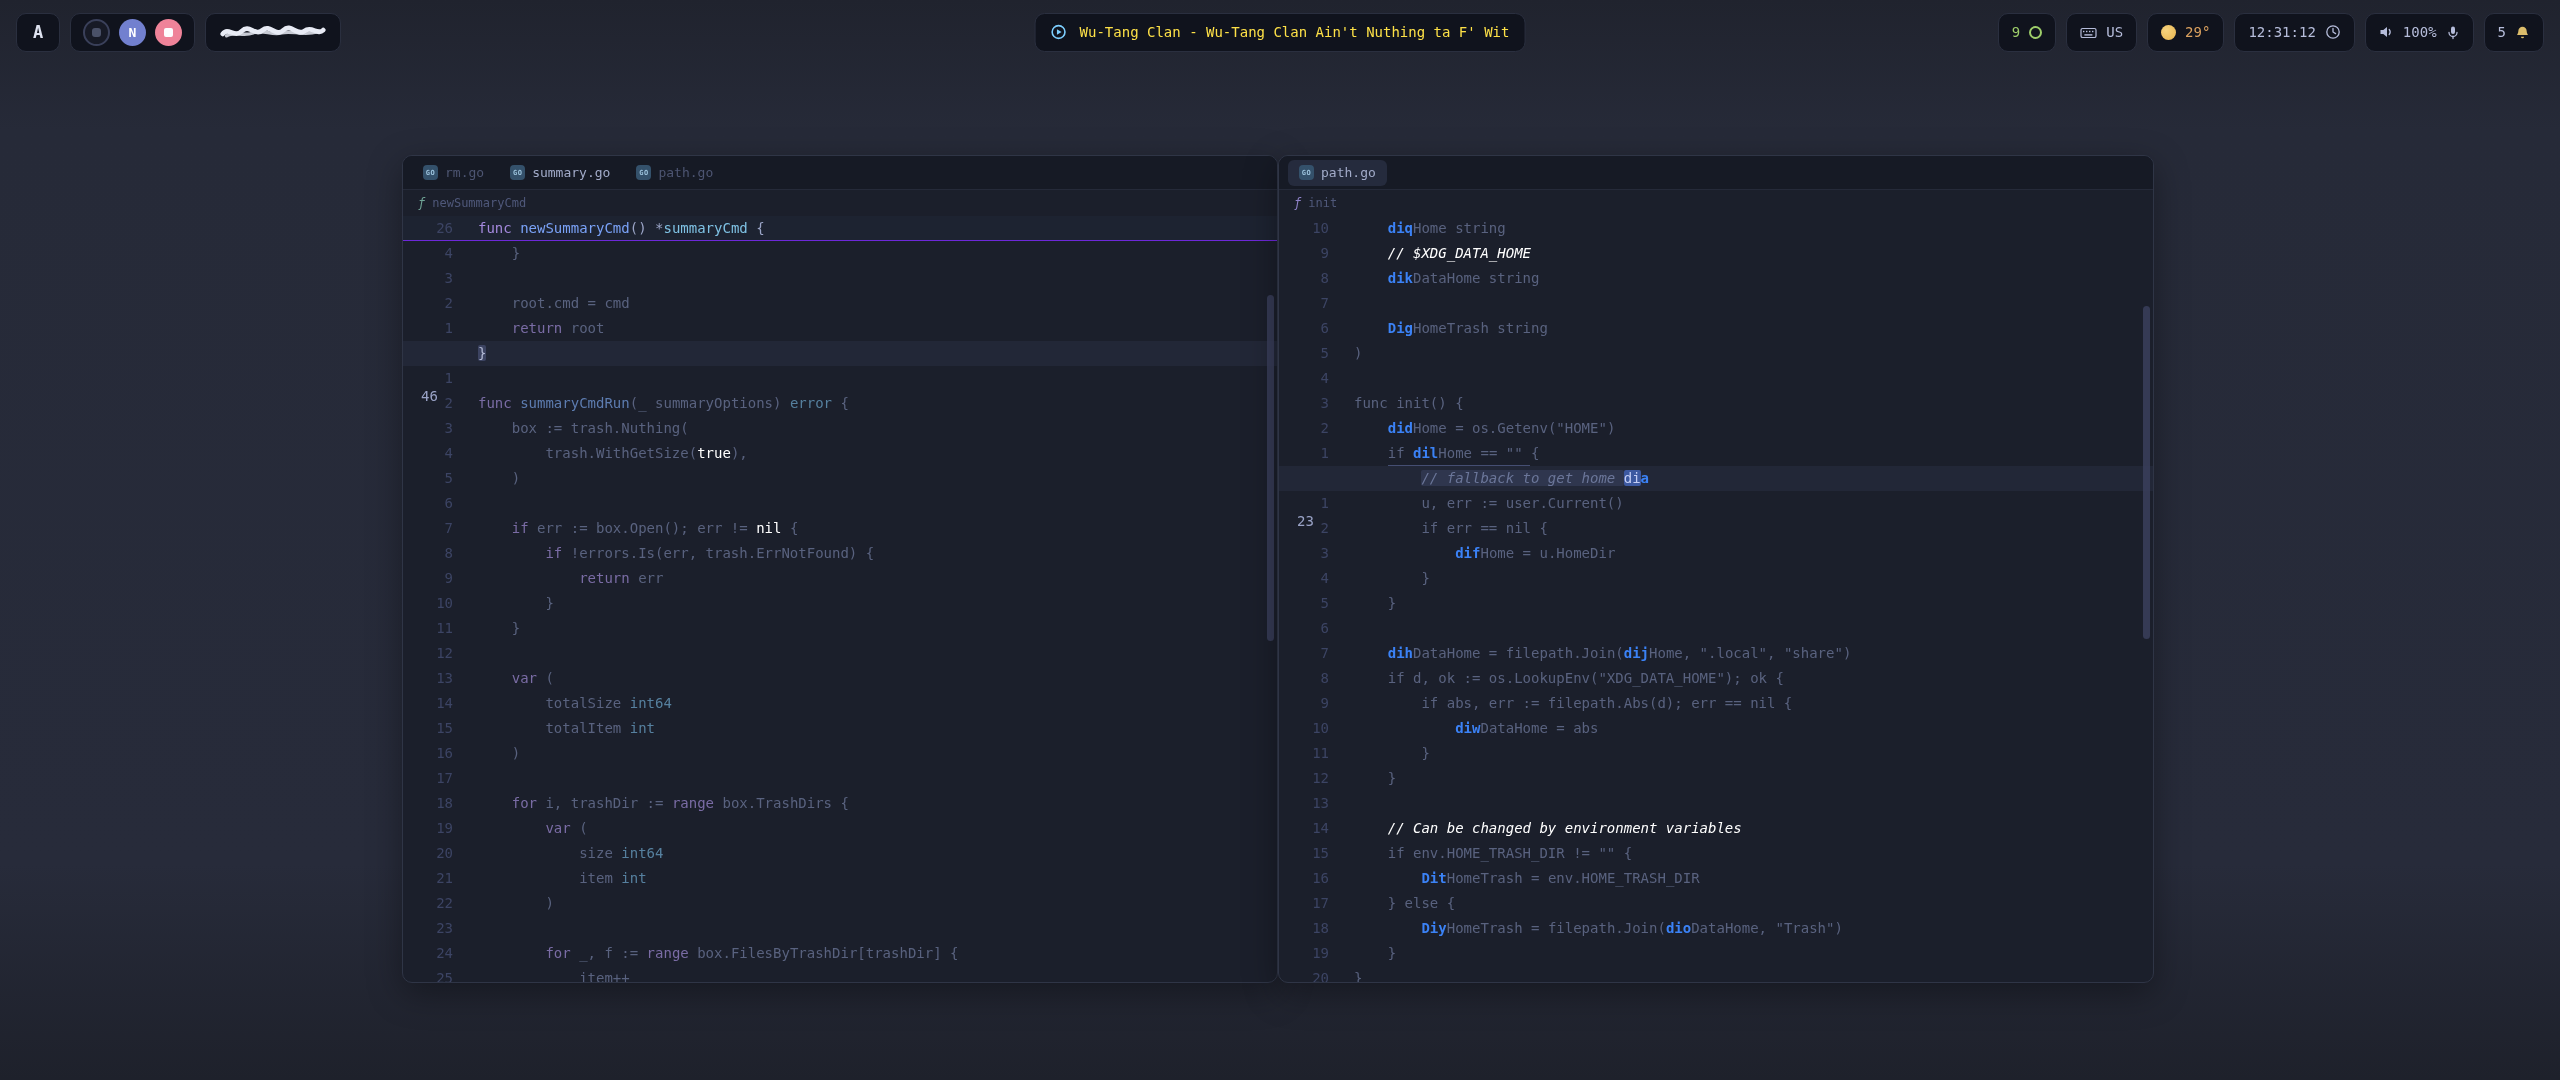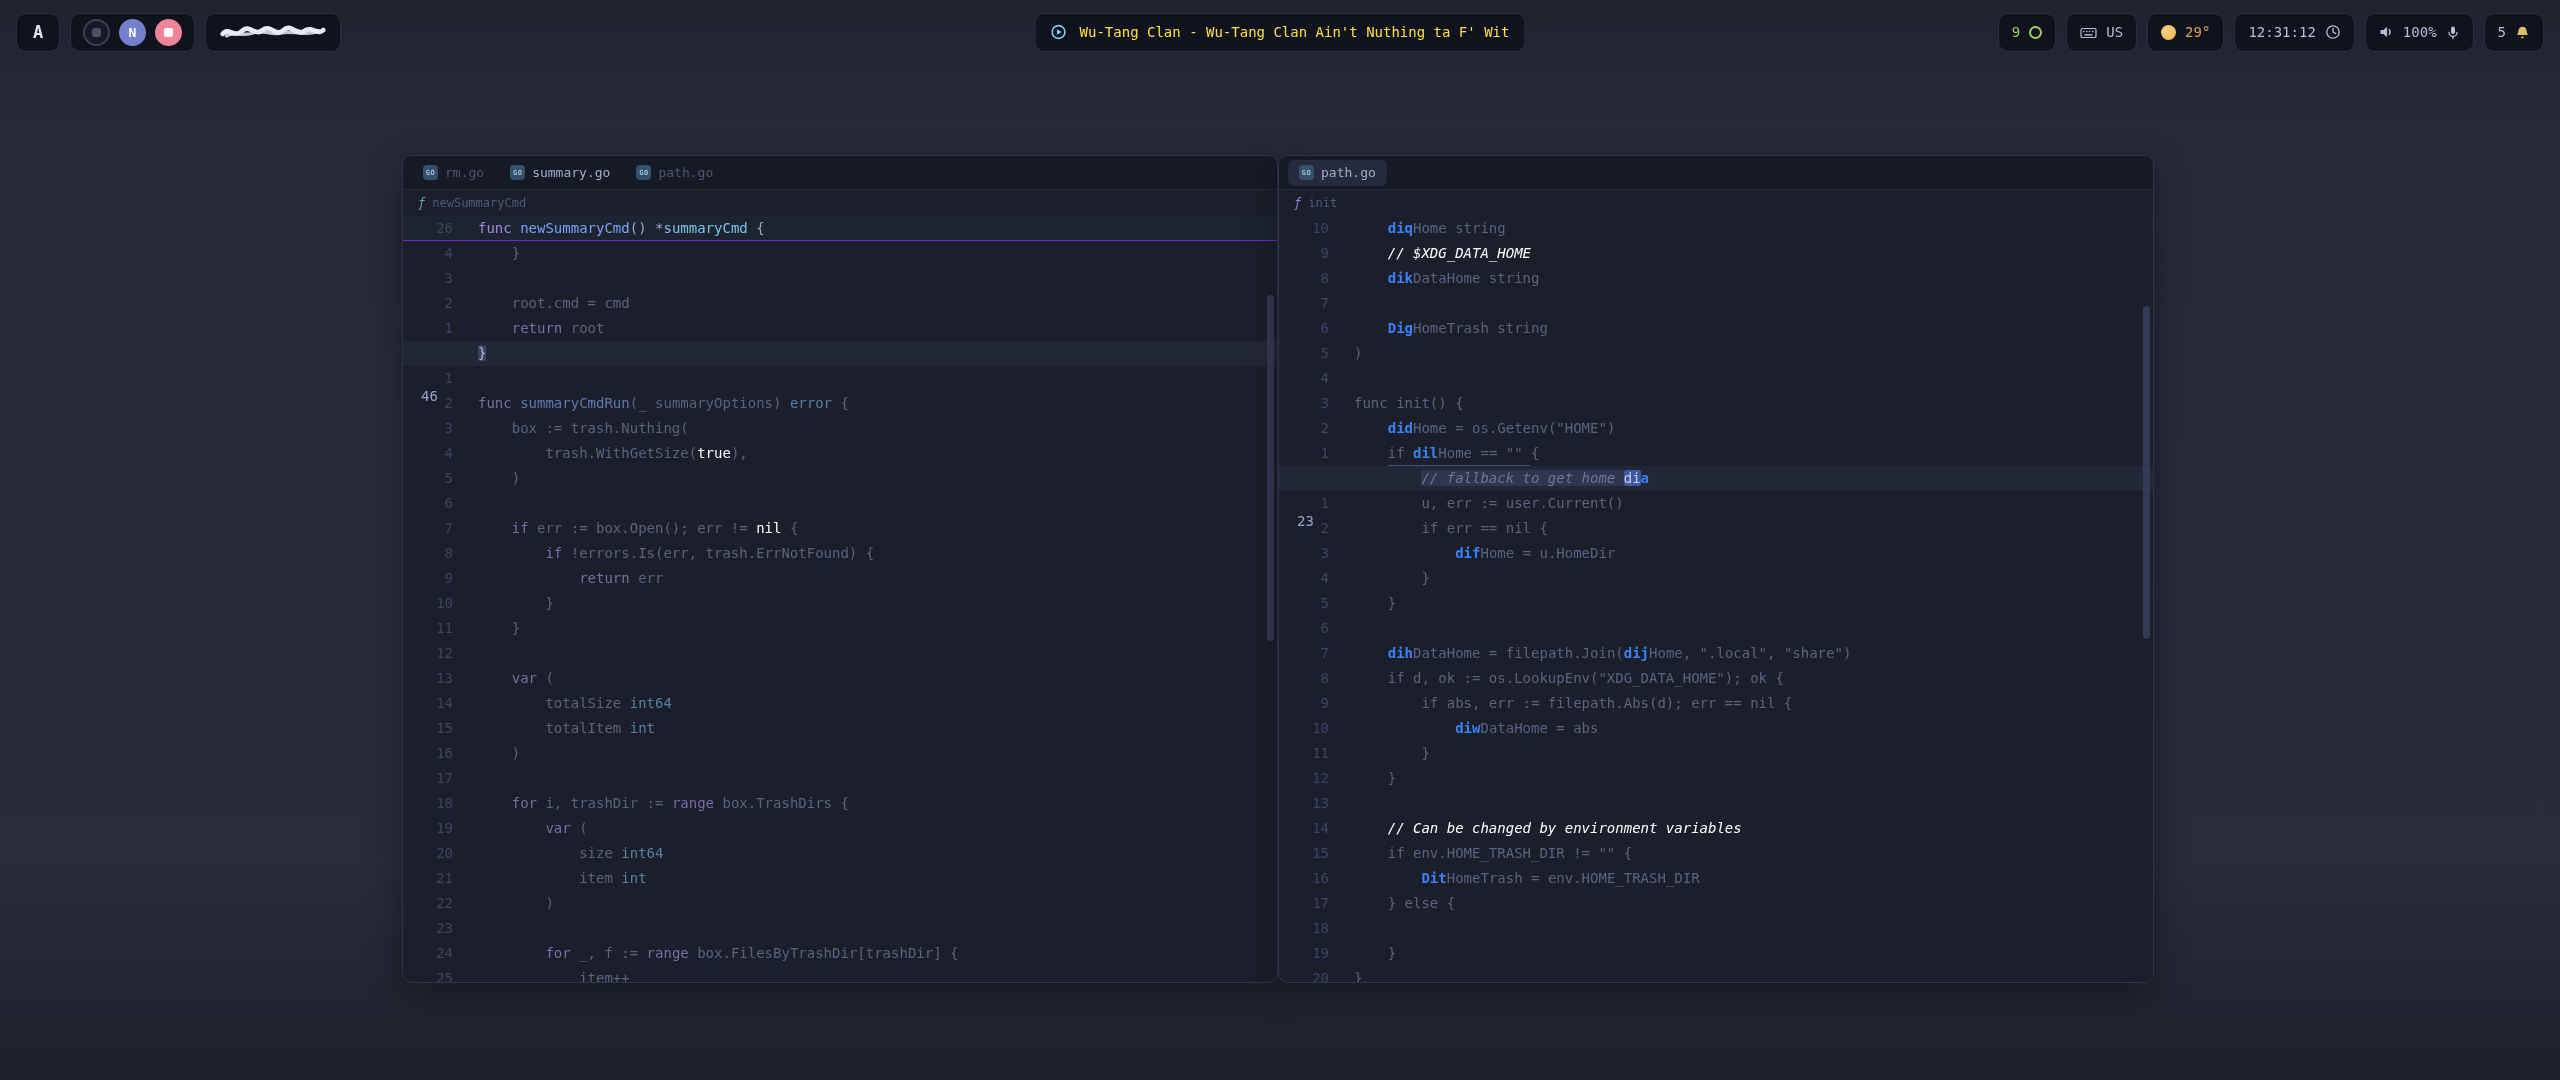--- a/index.html
+++ b/index.html
@@ -271,21 +271,21 @@
           <div class="row"><span class="gutter">8</span><span class="content"><span class="t-p">    if d, ok := os.LookupEnv("XDG_DATA_HOME"); ok {</span></span></div>
           <div class="row"><span class="gutter">9</span><span class="content"><span class="t-p">        if abs, err := filepath.Abs(d); err == nil {</span></span></div>
           <div class="row"><span class="gutter">10</span><span class="content"><span class="t-p">            </span><span class="t-lbl">diw</span><span class="t-p">DataHome = abs</span></span></div>
           <div class="row"><span class="gutter">11</span><span class="content"><span class="t-p">        }</span></span></div>
           <div class="row"><span class="gutter">12</span><span class="content"><span class="t-p">    }</span></span></div>
           <div class="row"><span class="gutter">13</span><span class="content"><span class="t-p"></span></span></div>
           <div class="row"><span class="gutter">14</span><span class="content"><span class="t-com">    // Can be changed by environment variables</span></span></div>
           <div class="row"><span class="gutter">15</span><span class="content"><span class="t-p">    if env.HOME_TRASH_DIR != "" {</span></span></div>
           <div class="row"><span class="gutter">16</span><span class="content"><span class="t-p">        </span><span class="t-lbl">Dit</span><span class="t-p">HomeTrash = env.HOME_TRASH_DIR</span></span></div>
           <div class="row"><span class="gutter">17</span><span class="content"><span class="t-p">    } else {</span></span></div>
-          <div class="row"><span class="gutter">18</span></div>
+          <div class="row"><span class="gutter">18</span><span class="content"><span class="t-p">        </span><span class="t-lbl">Diy</span><span class="t-p">HomeTrash = filepath.Join(</span><span class="t-lbl">dio</span><span class="t-p">DataHome, "Trash")</span></span></div>
           <div class="row"><span class="gutter">19</span><span class="content"><span class="t-p">    }</span></span></div>
           <div class="row"><span class="gutter">20</span><span class="content"><span class="t-p">}</span></span></div>
         </div>
       <div class="sb sb-right"></div>
     </section>
 
   </div>
 </div>
 
 </body></html>

